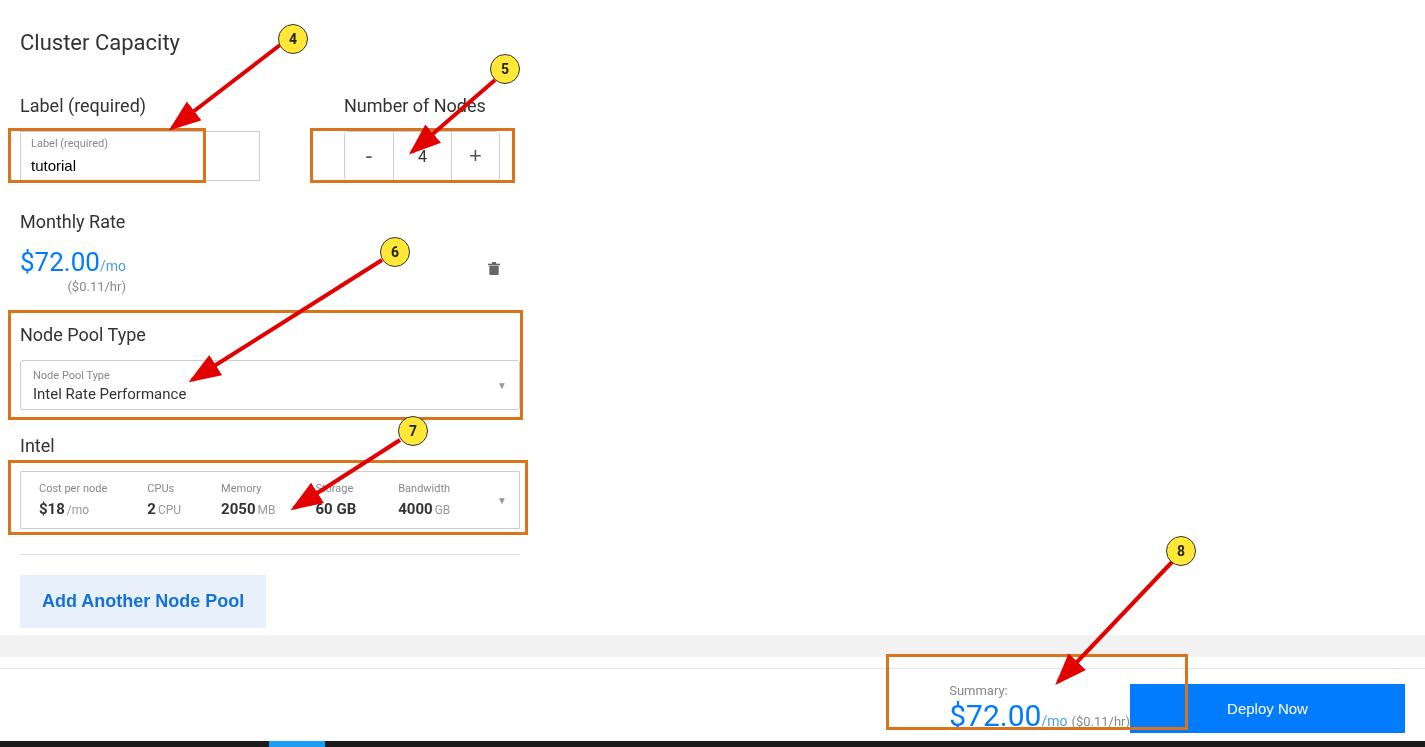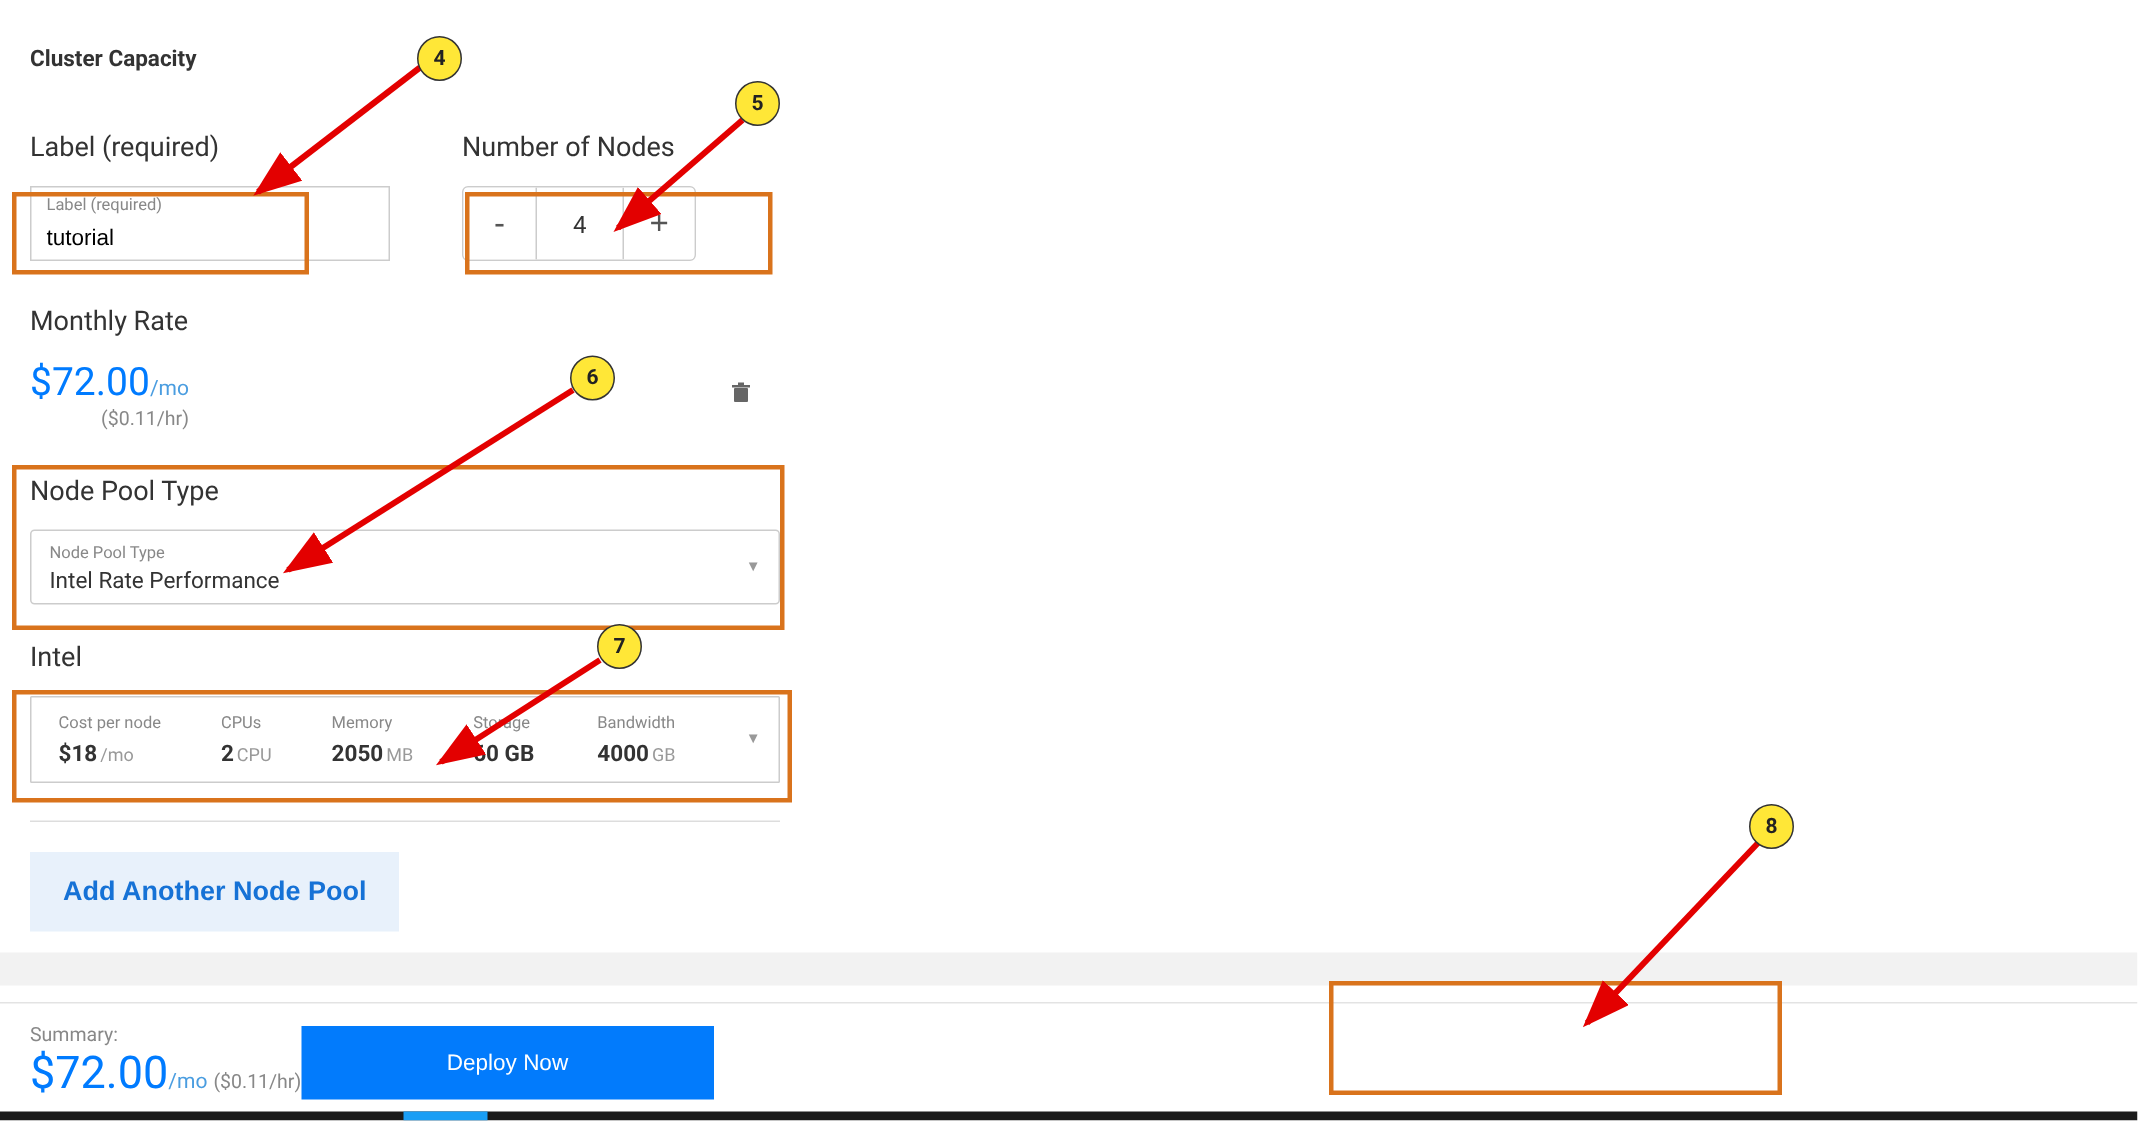--- a/index.html
+++ b/index.html
@@ -9,34 +9,34 @@
     color: #333;
     width: 1425px;
     height: 747px;
     position: relative;
     overflow: hidden;
   }
   .page {
     padding: 30px 20px 0 20px;
   }
   h2.section-title {
-    font-size: 15px;
-    font-weight: 700;
+    font-size: 22px;
+    font-weight: 400;
     color: #333;
     margin-bottom: 40px;
   }
   h3.sub-title {
     font-size: 18px;
     font-weight: 400;
     color: #333;
     margin-bottom: 15px;
   }
   .row {
     display: flex;
-    gap: 48px;
+    gap: 84px;
     margin-bottom: 30px;
   }
   
   .label-wrap {
     width: 240px;
   }
   .label-field {
     border: 1px solid #ccc;
     background: #fff;
     position: relative;
@@ -167,21 +167,21 @@
   
   .footer {
     position: absolute;
     bottom: 0;
     left: 0;
     right: 0;
     border-top: 1px solid #e3e3e3;
     background: #fff;
     padding: 14px 20px 14px 20px;
     display: flex;
-    justify-content: flex-start;
+    justify-content: flex-end;
     align-items: flex-end;
   }
   .footer .summary-label { font-size: 13px; color: #888; }
   .footer .summary-price {
     font-size: 30px;
     color: #007bff;
     font-weight: 400;
   }
   .footer .summary-per { font-size: 14px; color: #4a9de0; }
   .footer .summary-hr { font-size: 13px; color: #888; margin-left: 4px;}

